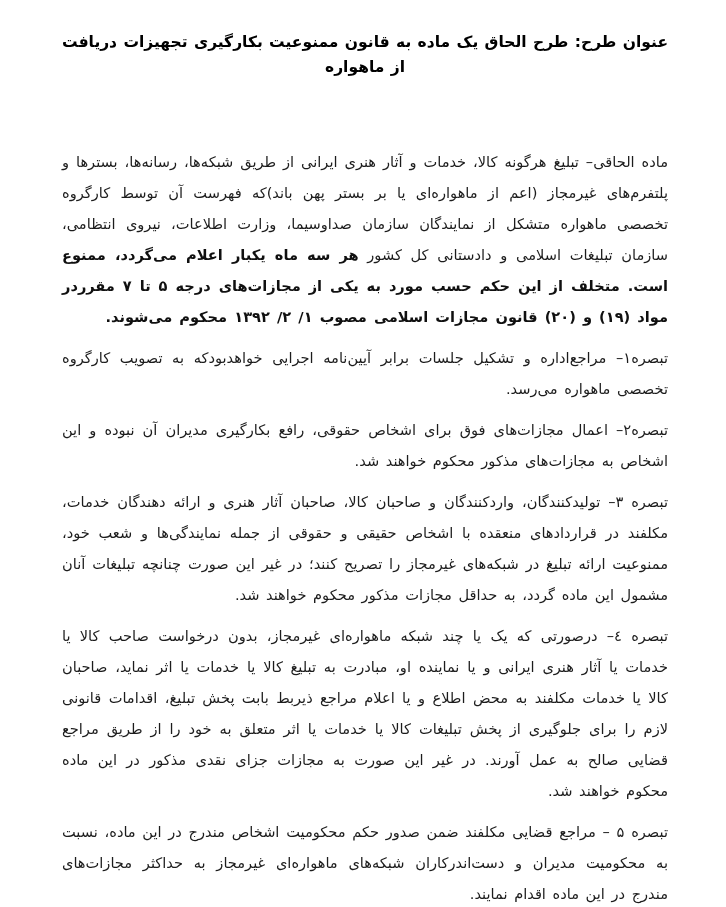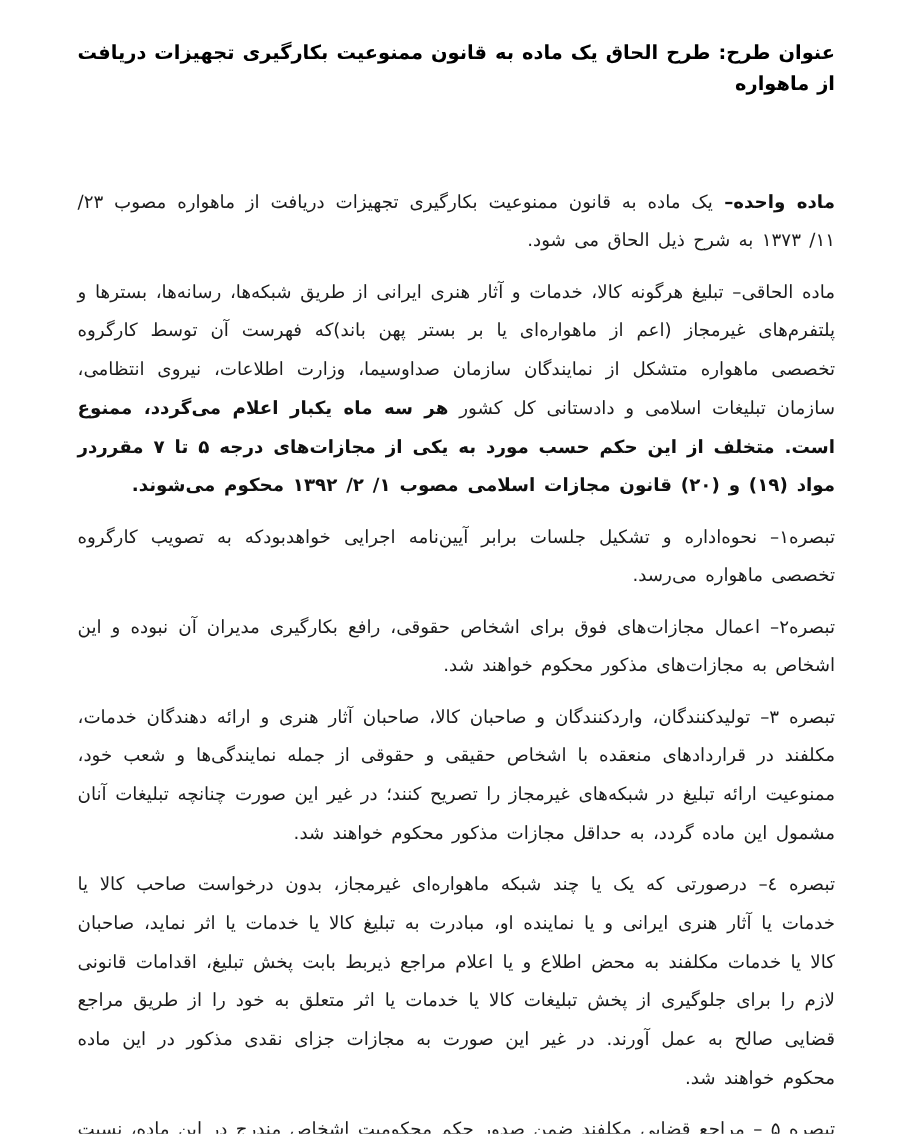--- a/index.html
+++ b/index.html
@@ -19,21 +19,21 @@
     box-sizing: border-box;
     width: 726px;
     height: 907px;
     padding: 30px 58px 20px 62px;
     background: #ffffff;
   }
   .doc-title {
     font-size: 15.5px;
     font-weight: 700;
     color: #000000;
-    text-align: right;
+    text-align: center;
     line-height: 25px;
     margin: 0;
     word-spacing: 1px;
   }
   .doc-body {
     margin-top: 66px;
   }
   .para {
     font-size: 14.6px;
     line-height: 31px;
@@ -46,21 +46,20 @@
   .para:last-child { margin-bottom: 0; }
   .run { font-weight: 400; }
   .run.bold { font-weight: 700; color: #101010; }
 </style>
 </head>
 <body>
 
 <div class="page">
   <h1 class="doc-title">عنوان طرح: طرح الحاق یک ماده به قانون ممنوعیت بکارگیری تجهیزات دریافت از ماهواره</h1>
   <div class="doc-body">
-      <p class="para"><span class="run bold">ماده واحده– </span><span class="run">یک ماده به قانون ممنوعیت بکارگیری تجهیزات دریافت از ماهواره مصوب  ۲۳/ ۱۱/ ۱۳۷۳ به شرح ذیل الحاق می شود.</span></p>
       <p class="para"><span class="run">ماده الحاقی– تبلیغ هرگونه کالا، خدمات و آثار هنری ایرانی از طریق شبکه‌ها، رسانه‌ها، بسترها و پلتفرم‌های غیرمجاز (اعم از ماهواره‌ای یا بر بستر پهن باند)که فهرست آن توسط کارگروه تخصصی ماهواره متشکل از نمایندگان سازمان صداوسیما، وزارت اطلاعات، نیروی انتظامی، سازمان تبلیغات اسلامی و دادستانی کل کشور </span><span class="run bold">هر سه ماه یکبار اعلام می‌گردد، ممنوع است. متخلف از این حکم حسب مورد به یکی از مجازات‌های درجه ۵ تا ۷ مقرردر مواد (۱۹) و (۲۰) قانون مجازات اسلامی مصوب  ۱/ ۲/ ۱۳۹۲ محکوم می‌شوند.</span></p>
-      <p class="para"><span class="run">تبصره۱– نحوه‌اداره و تشکیل جلسات برابر آیین‌نامه اجرایی خواهدبودکه به تصویب کارگروه تخصصی ماهواره می‌رسد.</span></p>
+      <p class="para"><span class="run">تبصره۱– مراجع‌اداره و تشکیل جلسات برابر آیین‌نامه اجرایی خواهدبودکه به تصویب کارگروه تخصصی ماهواره می‌رسد.</span></p>
       <p class="para"><span class="run">تبصره۲– اعمال مجازات‌های فوق برای اشخاص حقوقی، رافع بکارگیری مدیران آن نبوده و این اشخاص به مجازات‌های مذکور محکوم خواهند شد.</span></p>
       <p class="para"><span class="run">تبصره ۳– تولیدکنندگان، واردکنندگان و صاحبان کالا، صاحبان آثار هنری و ارائه دهندگان خدمات، مکلفند در قراردادهای منعقده با اشخاص حقیقی و حقوقی از جمله نمایندگی‌ها و شعب خود، ممنوعیت ارائه تبلیغ در شبکه‌های غیرمجاز را تصریح کنند؛ در غیر این صورت چنانچه تبلیغات آنان مشمول این ماده گردد، به حداقل مجازات مذکور محکوم خواهند شد.</span></p>
       <p class="para"><span class="run">تبصره ٤– درصورتی که یک یا چند شبکه ماهواره‌ای غیرمجاز، بدون درخواست صاحب کالا یا خدمات یا آثار هنری ایرانی و یا نماینده او، مبادرت به تبلیغ کالا یا خدمات یا اثر نماید، صاحبان کالا یا خدمات مکلفند به محض اطلاع و یا اعلام مراجع ذیربط بابت پخش تبلیغ، اقدامات قانونی لازم را برای جلوگیری از پخش تبلیغات کالا یا خدمات یا اثر متعلق به خود را از طریق مراجع قضایی صالح به عمل آورند. در غیر این صورت به مجازات جزای نقدی مذکور در این ماده محکوم خواهند شد.</span></p>
       <p class="para"><span class="run">تبصره ۵ – مراجع قضایی مکلفند ضمن صدور حکم محکومیت اشخاص مندرج در این ماده، نسبت به محکومیت مدیران و دست‌اندرکاران شبکه‌های ماهواره‌ای غیرمجاز به حداکثر مجازات‌های مندرج در این ماده اقدام نمایند.</span></p>
     </div>
 </div>
 
 </body></html>

